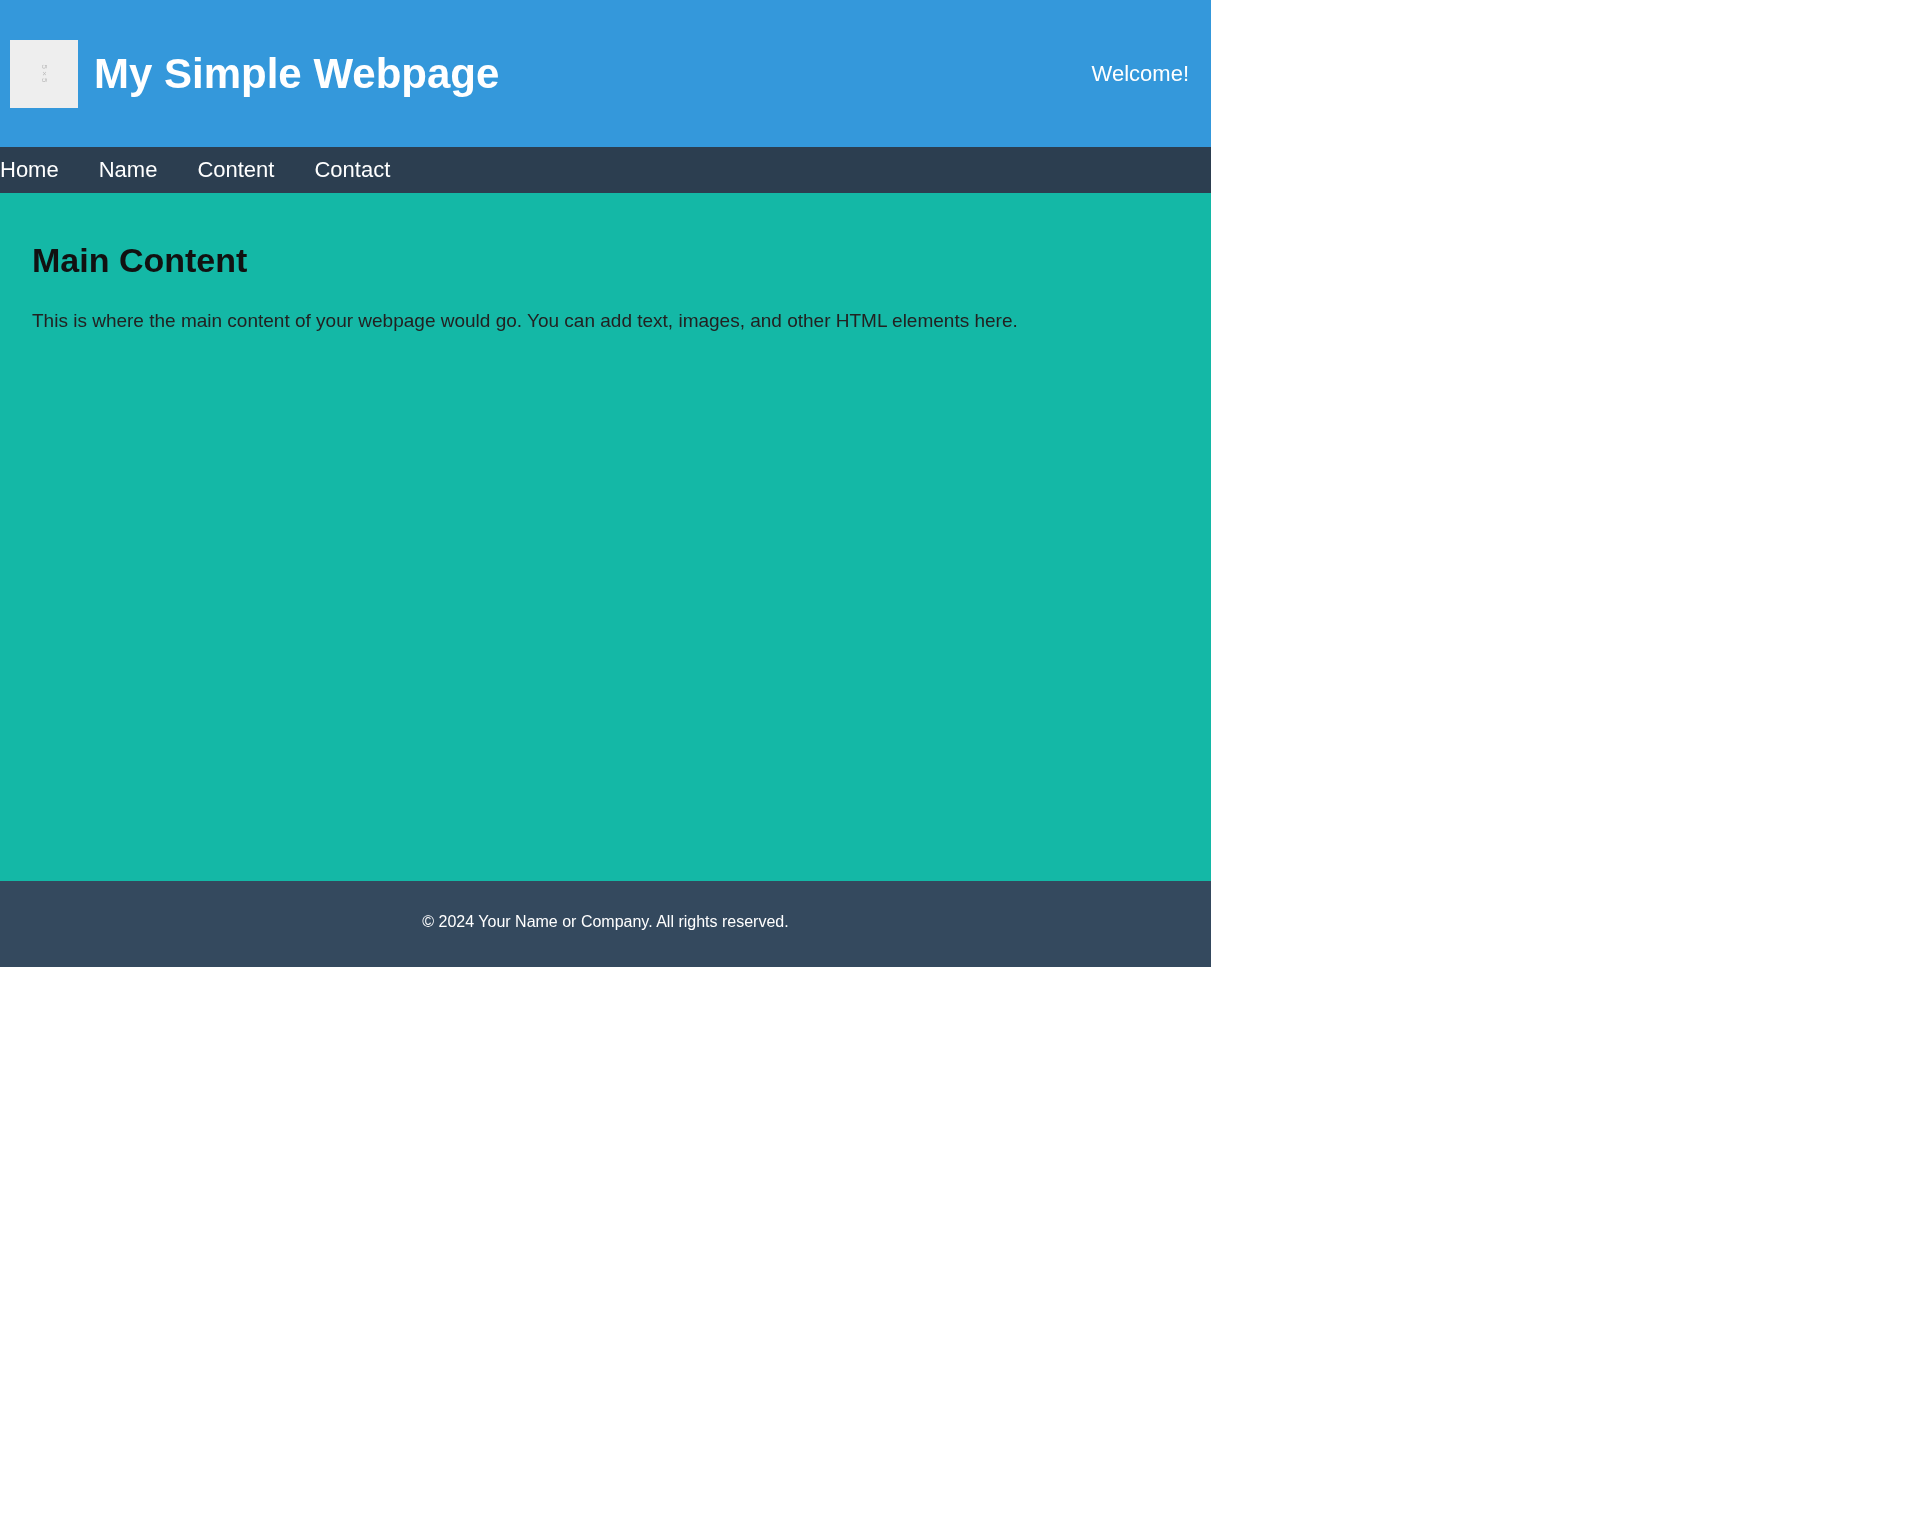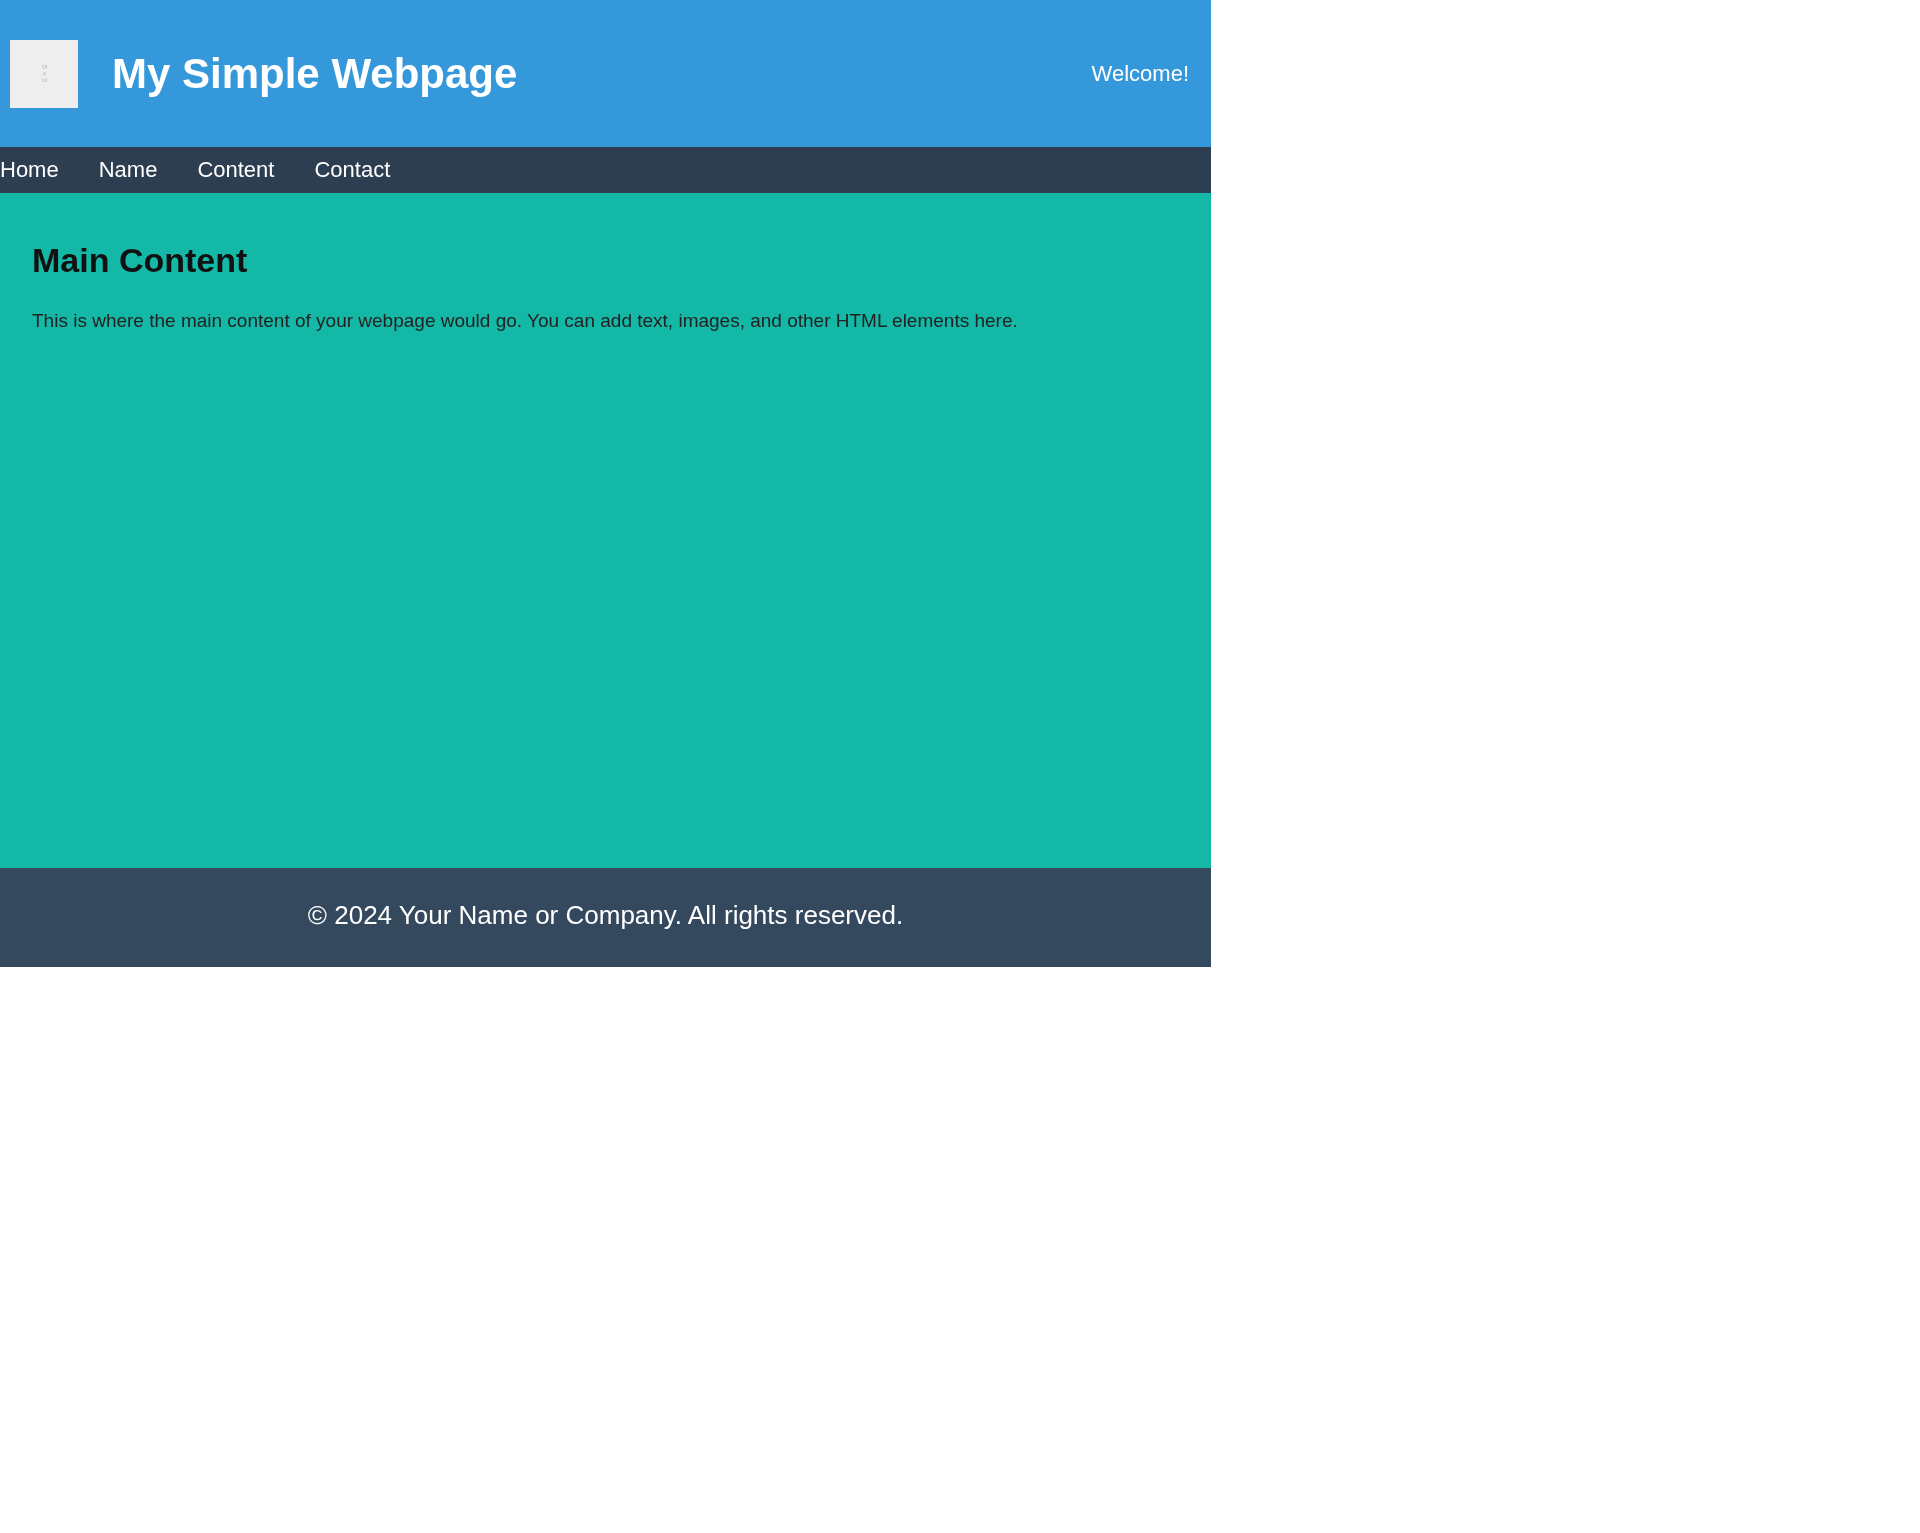--- a/index.html
+++ b/index.html
@@ -20,21 +20,21 @@
       color: #ffffff;
       display: flex;
       align-items: center;
       justify-content: space-between;
       padding: 10px 10px 10px 10px;
       min-height: 147px;
     }
     .header-left {
       display: flex;
       align-items: center;
-      gap: 34px;
+      gap: 16px;
     }
     .logo {
       width: 68px;
       height: 68px;
       background: #eeeeee;
       color: #bbbbbb;
       font-size: 8px;
       display: flex;
       align-items: center;
       justify-content: center;
@@ -82,21 +82,21 @@
     .main-text {
       font-size: 19px;
       color: #222222;
       line-height: 1.4;
     }
     .footer {
       background: #34495e;
       color: #ffffff;
       text-align: center;
       padding: 32px 0 36px 0;
-      font-size: 26px;
+      font-size: 16px;
     }
   </style>
 </head>
 <body>
 
 <header class="header">
   <div class="header-left">
     <div class="logo">
       <span class="logo-text">5 × 5</span>
     </div>

